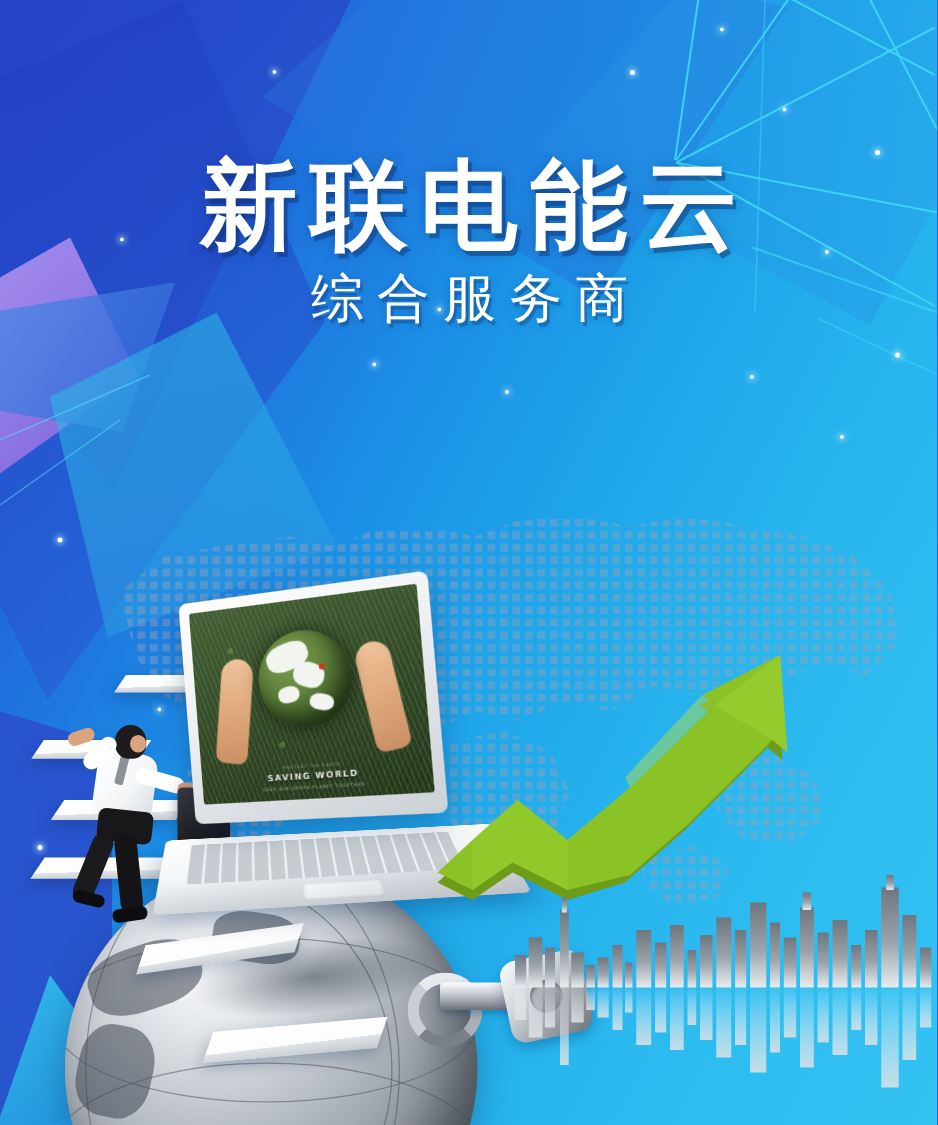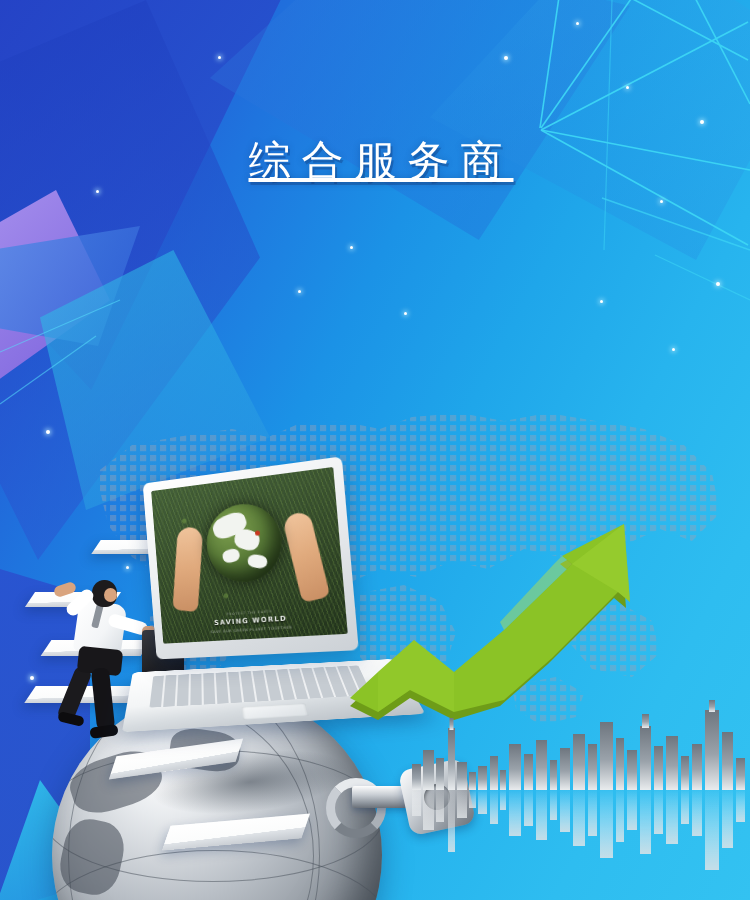--- a/index.html
+++ b/index.html
@@ -275,21 +275,22 @@
                L36,86 L24,70 Z"></path>
       <path d="M150,104 L172,100 L190,108 L198,124 L192,142 L178,154 L162,150
                L150,136 L146,118 Z"></path>
       <path d="M44,116 L66,112 L80,120 L84,136 L74,148 L58,144 L46,132 Z"></path>
       <path d="M252,112 L278,108 L296,118 L300,134 L286,146 L266,142 L254,128 Z"></path>
       <path d="M226,150 L248,146 L262,154 L258,166 L240,170 L228,162 Z"></path>
     </g>
   </svg>
 
   <div class="text-block">
-    <div class="sub" style="margin-top:4px;text-decoration:underline;">综合服务商</div>
+    <h1 class="title">新联电能云</h1>
+    <div class="sub" style="margin-top:4px;">综合服务商</div>
   </div>
 
   <div class="sphere">
     <div class="meridian" style="left:-40px;top:8px;width:300px;height:314px;"></div>
     <div class="meridian" style="left:16px;top:-10px;width:250px;height:350px;"></div>
     <div class="meridian" style="left:-10px;top:60px;width:340px;height:130px;border-width:1px;"></div>
     <div class="meridian" style="left:-14px;top:160px;width:350px;height:150px;border-width:1px;"></div>
     <div class="continent" style="left:18px;top:66px;width:92px;height:52px;transform:rotate(-18deg);"></div>
     <div class="continent" style="left:10px;top:130px;width:60px;height:74px;transform:rotate(12deg);"></div>
     <div class="continent" style="left:118px;top:40px;width:70px;height:40px;transform:rotate(8deg);"></div>

